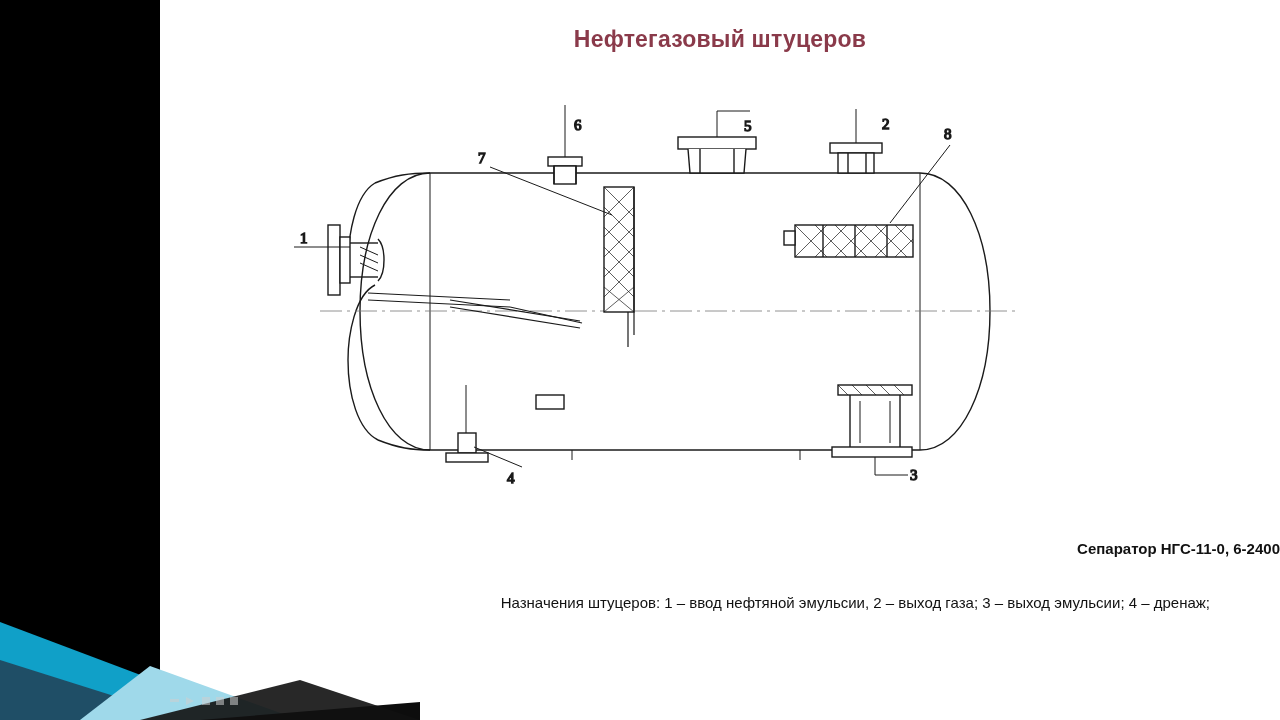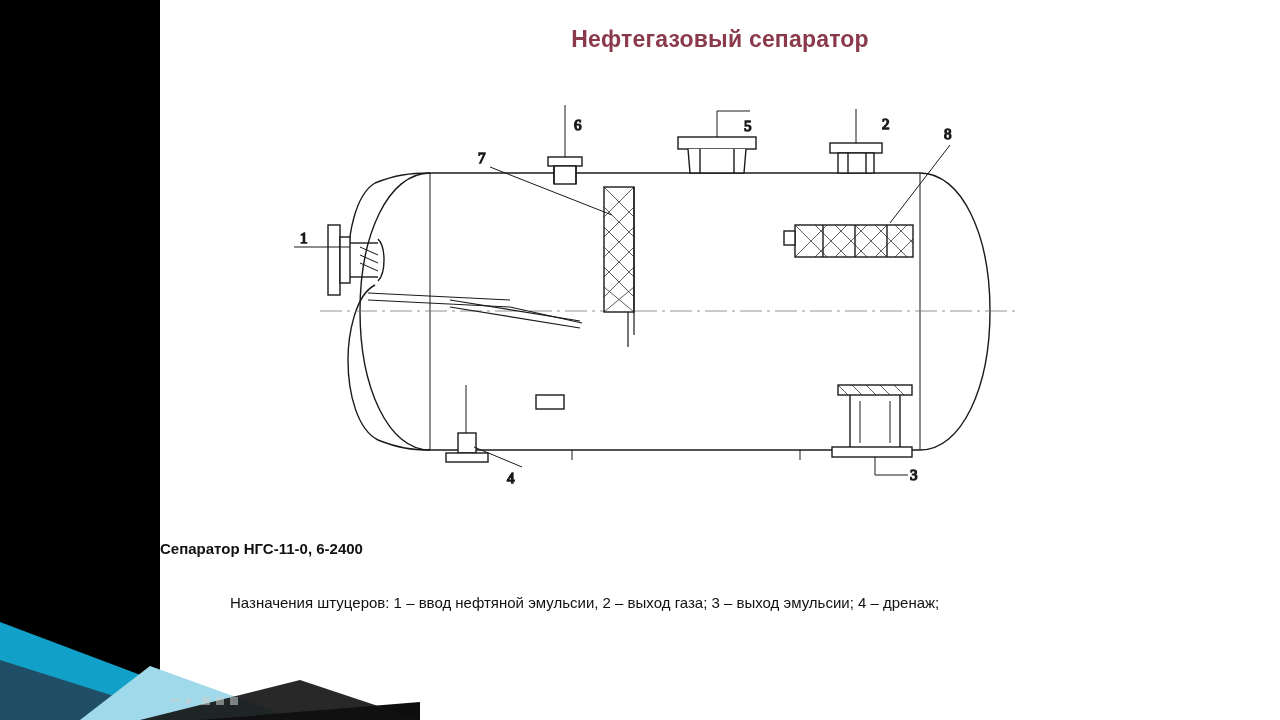--- a/index.html
+++ b/index.html
@@ -45,31 +45,31 @@
     left: 260px;
     top: 95px;
     width: 790px;
     height: 420px;
   }
   .caption {
     position: absolute;
     left: 160px;
     top: 540px;
     width: 1120px;
-    text-align: left;
+    text-align: right;
     font-size: 15px;
     font-weight: bold;
     color: #111111;
   }
   .legend {
     position: absolute;
     left: 230px;
     top: 592px;
     width: 980px;
-    text-align: left;
+    text-align: right;
     font-size: 15px;
     color: #111111;
     line-height: 22px;
   }
   
   .corner {
     position: absolute;
     left: 0;
     bottom: 0;
     width: 420px;
@@ -91,21 +91,21 @@
     fill: #111111;
   }
 </style>
 </head>
 <body>
 
 <div class="stage">
 
   <div class="slide"></div>
 
-  <div class="title">Нефтегазовый сепаратор</div>
+  <div class="title">Нефтегазовый штуцеров</div>
 
   <div class="drawing">
     <svg width="790" height="420" viewBox="0 0 790 420" xmlns="http://www.w3.org/2000/svg">
       <g fill="none" stroke="#1a1a1a" stroke-width="1.4">
 
         <g>
           <path d="M115 190 C 95 200, 88 240, 88 265 C 88 300, 98 335, 118 345"></path>
           <path d="M115 88 C 95 100, 88 140, 88 170 "></path>
           <path d="M115 88 C 135 80, 150 78, 170 78"></path>
           <path d="M118 345 C 138 353, 152 355, 170 355"></path>

